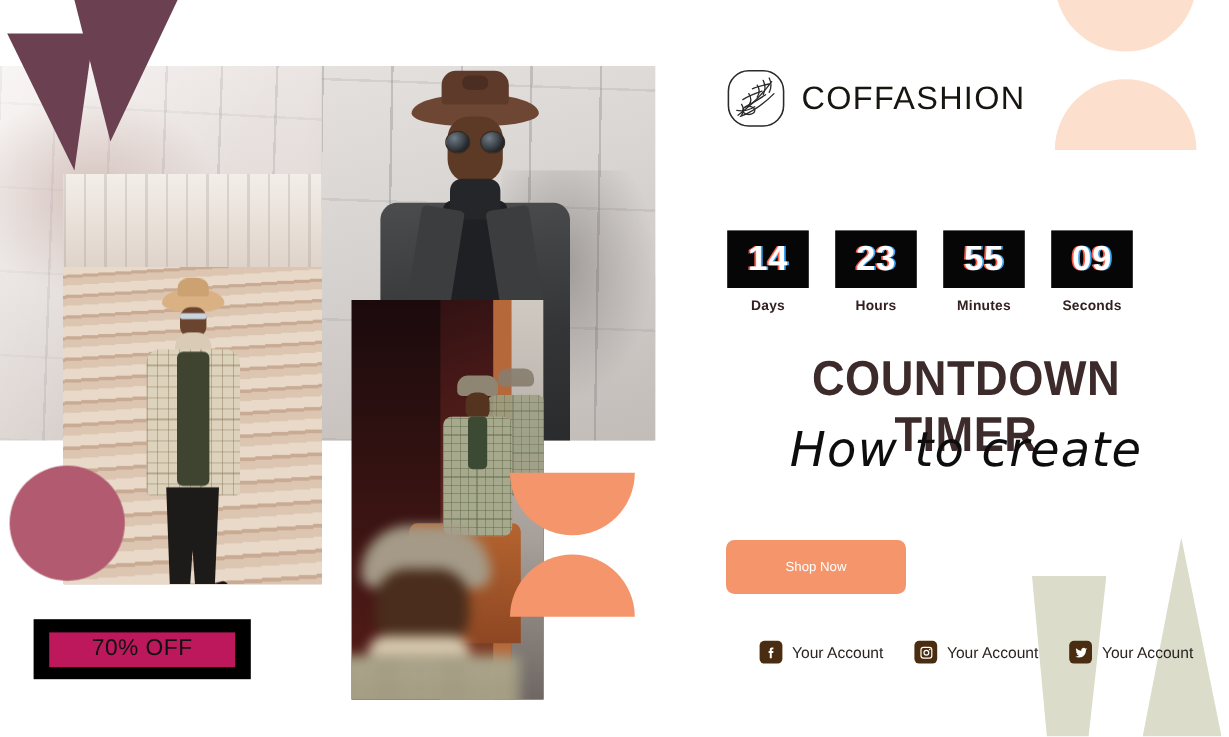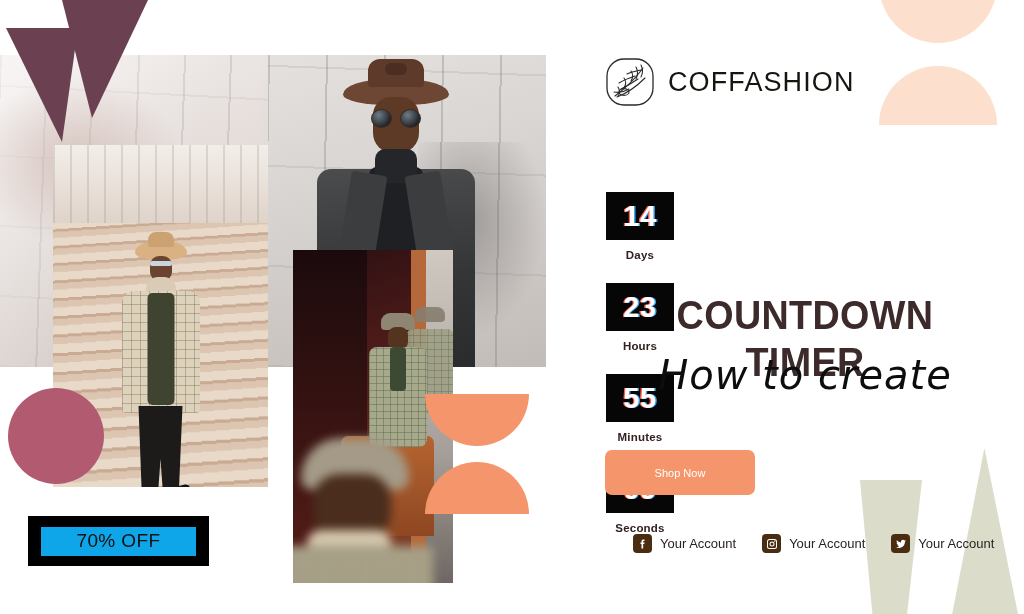--- a/index.html
+++ b/index.html
@@ -180,31 +180,31 @@
   .peach-up{position:absolute;left:879px;top:66px;width:118px;height:59px;
     background:#fce0cd;border-radius:59px 59px 0 0;}
   .sage-dn{position:absolute;left:860px;top:480px;width:62px;height:134px;
     background:#dcdccb;clip-path:polygon(0 0,100% 0,76% 100%,20% 100%);}
   .sage-up{position:absolute;left:948px;top:448px;width:70px;height:166px;
     background:#dcdccb;clip-path:polygon(52% 0,100% 100%,6% 100%);}
 
   
   .badge{position:absolute;left:28px;top:516px;width:181px;height:50px;
     background:#000;display:flex;align-items:center;justify-content:center;}
-  .badge-inner{width:155px;height:29px;background:#0ea5e9;display:flex;align-items:center;justify-content:center;
+  .badge-inner{width:155px;height:29px;background:#be185d;display:flex;align-items:center;justify-content:center;
     color:#111;font-size:19px;letter-spacing:.4px;}
 
   
   .panel{position:absolute;left:560px;top:0;width:464px;height:444px;}
 
   .brand{position:absolute;left:45px;top:56px;display:flex;align-items:center;gap:13px;}
   .brand-mark{width:50px;height:52px;}
   .brand-name{font-size:27px;letter-spacing:1.1px;color:#17150f;font-weight:400;}
 
-  .timer{position:absolute;left:46px;top:192px;display:flex;gap:22px;flex-direction:column;}
+  .timer{position:absolute;left:46px;top:192px;display:flex;gap:22px;}
   .unit{width:68px;text-align:center;}
   .unit .box{width:68px;height:48px;background:#060606;display:flex;align-items:center;justify-content:center;}
   .unit .num{color:#fff;font-size:29px;font-weight:700;letter-spacing:.5px;
     text-shadow:-1.4px 0 #ff5a4a, 1.4px 0 #3ea4f0;}
   .unit .lbl{margin-top:9px;font-size:11.5px;font-weight:700;color:#32211f;letter-spacing:.2px;}
 
   .headline{position:absolute;left:45px;top:292px;width:400px;text-align:center;
     font-size:41px;font-weight:700;color:#3d2b2b;letter-spacing:.4px;
     font-family:"Liberation Sans Narrow","Liberation Sans",sans-serif;
     transform:scaleX(.92);transform-origin:center;}

